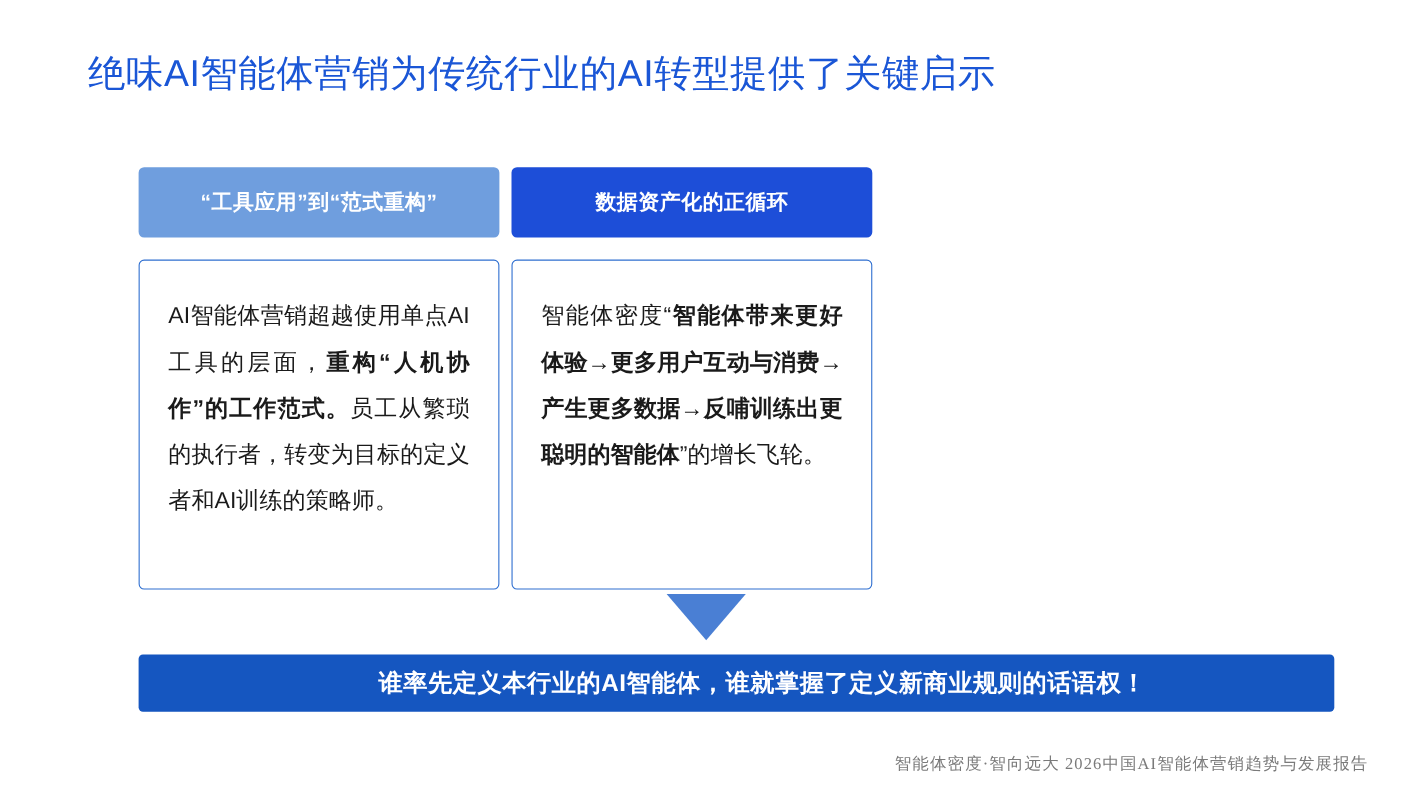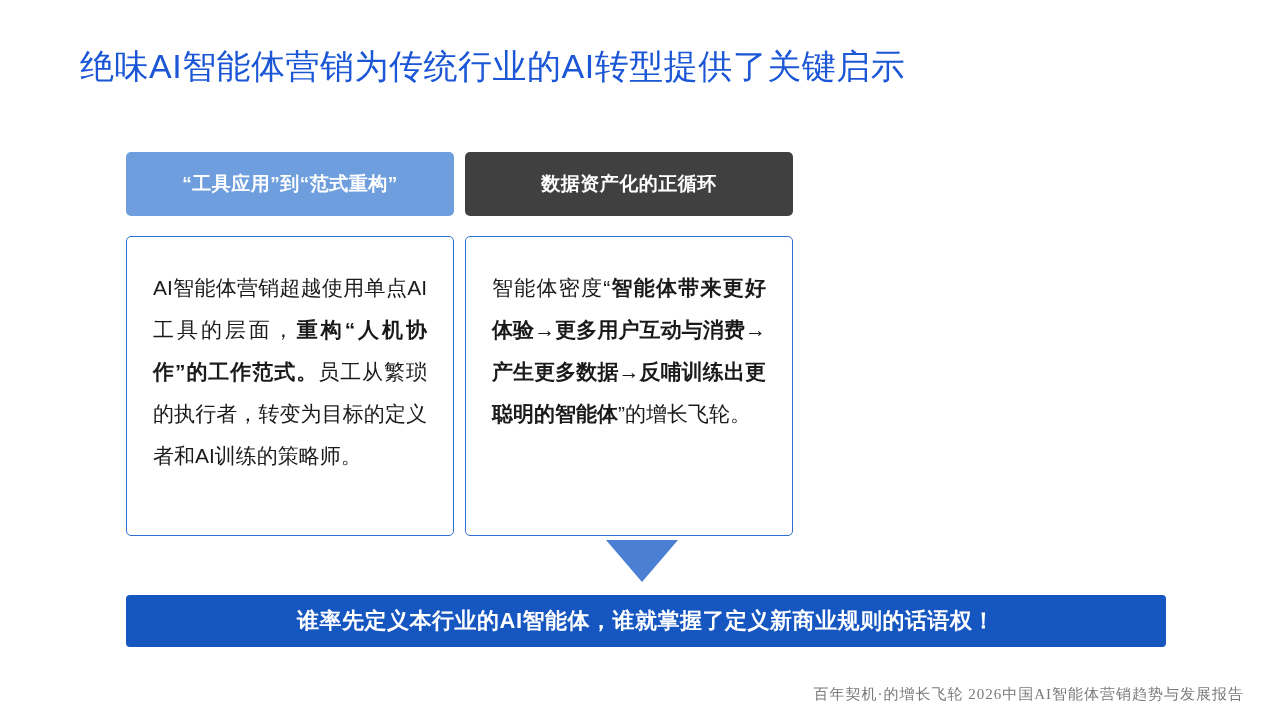--- a/index.html
+++ b/index.html
@@ -95,20 +95,21 @@
     height: 52px;
     background: #1556c0;
     border-radius: 4px;
     display: flex;
     align-items: center;
     justify-content: center;
     color: #ffffff;
     font-size: 22px;
     font-weight: bold;
     letter-spacing: 0.5px;
+    padding-left: 47px;
   }
 
   .footer {
     position: absolute;
     right: 36px;
     bottom: 16px;
     font-size: 15px;
     color: #7a7a7a;
     font-family: "Liberation Serif", serif;
     letter-spacing: 1px;
@@ -124,30 +125,30 @@
   <div class="columns">
 
     <div class="col">
       <div class="col-header" style="background: rgb(111, 158, 222);">“工具应用”到“范式重构”</div>
       <div class="col-body">
         <span>AI智能体营销超越使用单点AI工具的层面，</span><b>重构“人机协作”的工作范式。</b><span>员工从繁琐的执行者，转变为目标的定义者和AI训练的策略师。</span>
       </div>
     </div>
 
     <div class="col">
-      <div class="col-header" style="background: #404040;">数据资产化的正循环</div>
+      <div class="col-header" style="background: #1d4ed8;">数据资产化的正循环</div>
       <div class="col-body">
         <span>智能体密度“</span><b>智能体带来更好体验→更多用户互动与消费→产生更多数据→反哺训练出更聪明的智能体</b><span>”的增长飞轮。</span>
       </div>
     </div>
 
 
   </div>
 
   <div class="arrow-wrap">
     <div class="arrow"></div>
   </div>
 
   <div class="banner">谁率先定义本行业的AI智能体，谁就掌握了定义新商业规则的话语权！</div>
 
-  <div class="footer">百年契机·的增长飞轮  2026中国AI智能体营销趋势与发展报告</div>
+  <div class="footer">智能体密度·智向远大  2026中国AI智能体营销趋势与发展报告</div>
 
 </div>
 
 </body></html>

